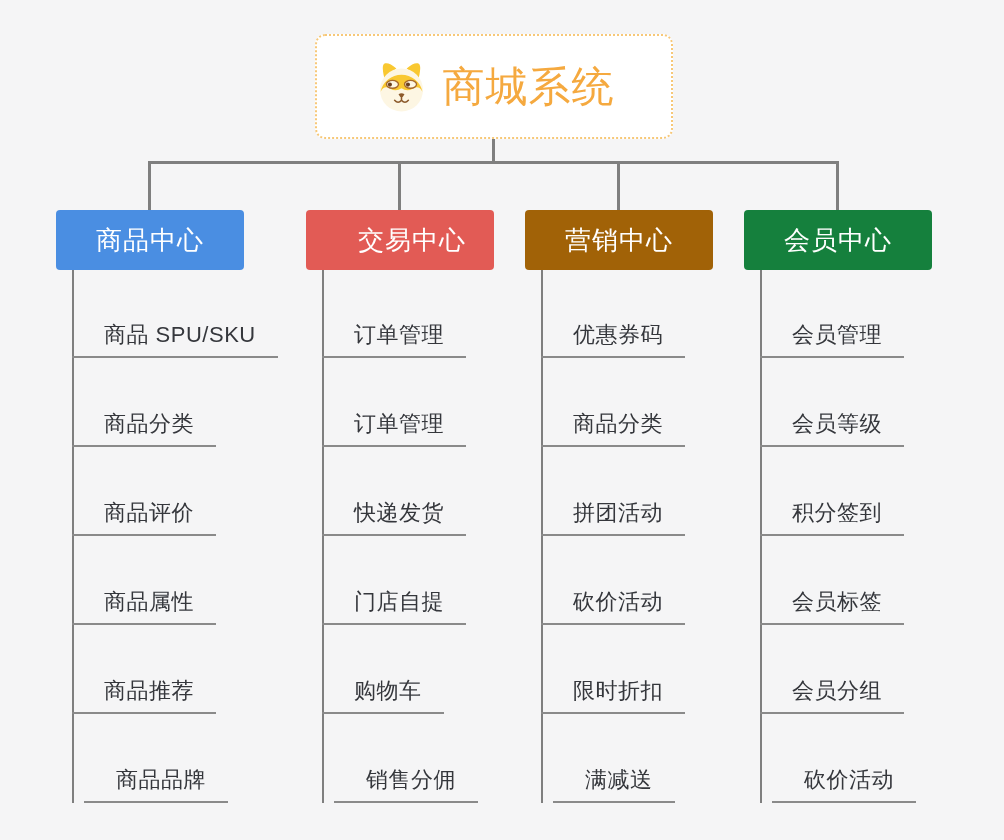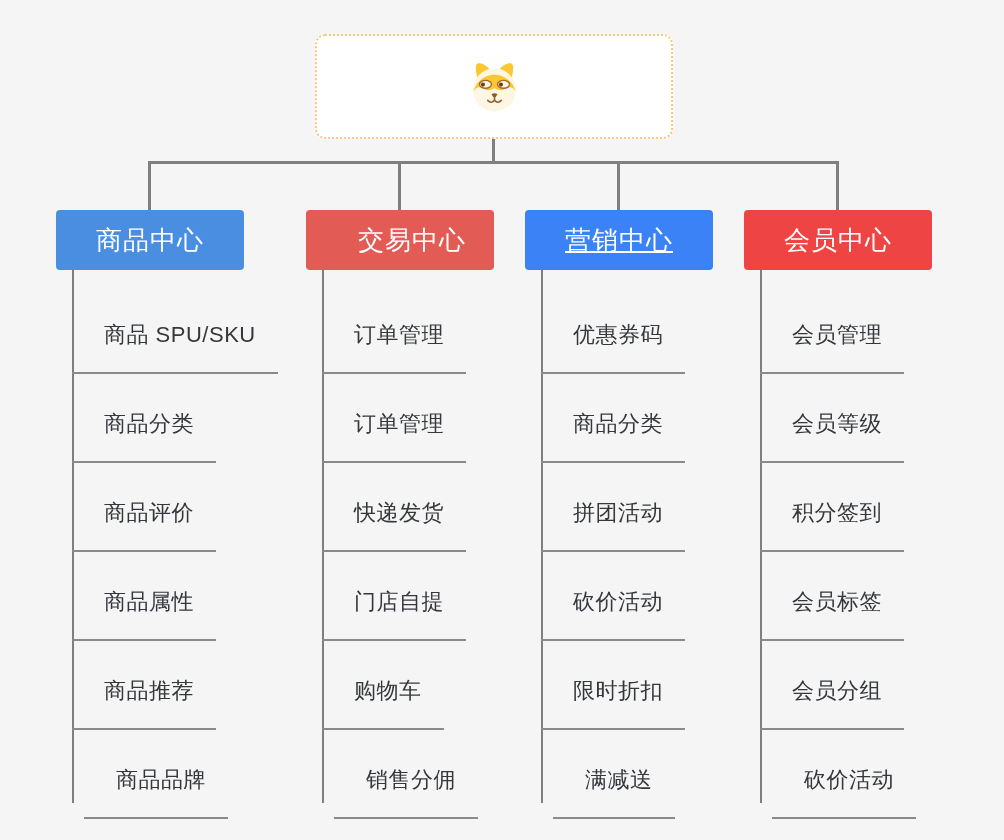--- a/index.html
+++ b/index.html
@@ -62,21 +62,21 @@
     letter-spacing: 1px;
     display: flex;
     align-items: center;
     justify-content: center;
     cursor: default;
   }
 
   .child-node {
     position: absolute;
     left: 16px;
-    padding: 6px 22px 24px 32px;
+    padding: 6px 22px 8px 32px;
     border-bottom: 2px solid #8a8a8a;
     font-size: 22px;
     line-height: 26px;
     letter-spacing: 0.5px;
     color: #35373c;
     white-space: nowrap;
     cursor: default;
   }
   .r0 { top: 316px; }
   .r1 { top: 405px; }
@@ -99,20 +99,21 @@
       <path d="M52 22 Q56 6 51 5 Q46 4 38 11 Z" fill="#f9c831"></path>
       <circle cx="32" cy="36" r="25" fill="#fdf6e3"></circle>
       <path d="M7.6 38 A25 25 0 0 1 56.4 38 Q52 30 45 34.5 Q38.5 38.5 32 34 Q25.5 38.5 19 34.5 Q12 30 7.6 38 Z" fill="#f9c831"></path>
       <ellipse cx="21.5" cy="29.5" rx="7" ry="4.6" fill="#fdf6e3" stroke="#a6692c" stroke-width="1.6"></ellipse>
       <ellipse cx="42.5" cy="29.5" rx="7" ry="4.6" fill="#fdf6e3" stroke="#a6692c" stroke-width="1.6"></ellipse>
       <circle cx="18.5" cy="29.8" r="2.4" fill="#6b3f1d"></circle>
       <circle cx="39.5" cy="29.8" r="2.4" fill="#6b3f1d"></circle>
       <path d="M28.5 41 Q32 38.5 35.5 41 Q33.8 44.5 32 44.5 Q30.2 44.5 28.5 41 Z" fill="#8c5a2b"></path>
       <path d="M32 44.5 L32 48 M24 48 Q28 52.5 32 48 Q36 52.5 40 48" fill="none" stroke="#8c5a2b" stroke-width="1.8" stroke-linecap="round"></path>
     </svg>
+    <span class="root-label" style="color: rgb(245, 169, 63);">商城系统</span>
   </div>
 
   <div class="branch b0">
     <div class="line drop"></div>
     <div class="line rail"></div>
     <div class="branch-header" style="background-color: rgb(74, 142, 226);">商品中心</div>
     <div class="child-node r0">商品 SPU/SKU</div>
     <div class="child-node r1">商品分类</div>
     <div class="child-node r2">商品评价</div>
     <div class="child-node r3">商品属性</div>
@@ -128,33 +129,33 @@
     <div class="child-node r1">订单管理</div>
     <div class="child-node r2">快递发货</div>
     <div class="child-node r3">门店自提</div>
     <div class="child-node r4">购物车</div>
     <div class="child-node r5">销售分佣</div>
   </div>
 
   <div class="branch b2">
     <div class="line drop"></div>
     <div class="line rail"></div>
-    <div class="branch-header" style="background-color: #3b82f6; text-decoration: underline;">营销中心</div>
+    <div class="branch-header" style="background-color: #a16207;">营销中心</div>
     <div class="child-node r0">优惠券码</div>
     <div class="child-node r1">商品分类</div>
     <div class="child-node r2">拼团活动</div>
     <div class="child-node r3">砍价活动</div>
     <div class="child-node r4">限时折扣</div>
     <div class="child-node r5">满减送</div>
   </div>
 
   <div class="branch b3">
     <div class="line drop"></div>
     <div class="line rail"></div>
-    <div class="branch-header" style="background-color: #ef4444;">会员中心</div>
+    <div class="branch-header" style="background-color: #15803d;">会员中心</div>
     <div class="child-node r0">会员管理</div>
     <div class="child-node r1">会员等级</div>
     <div class="child-node r2">积分签到</div>
     <div class="child-node r3">会员标签</div>
     <div class="child-node r4">会员分组</div>
     <div class="child-node r5">砍价活动</div>
   </div>
 
 </div>
 

